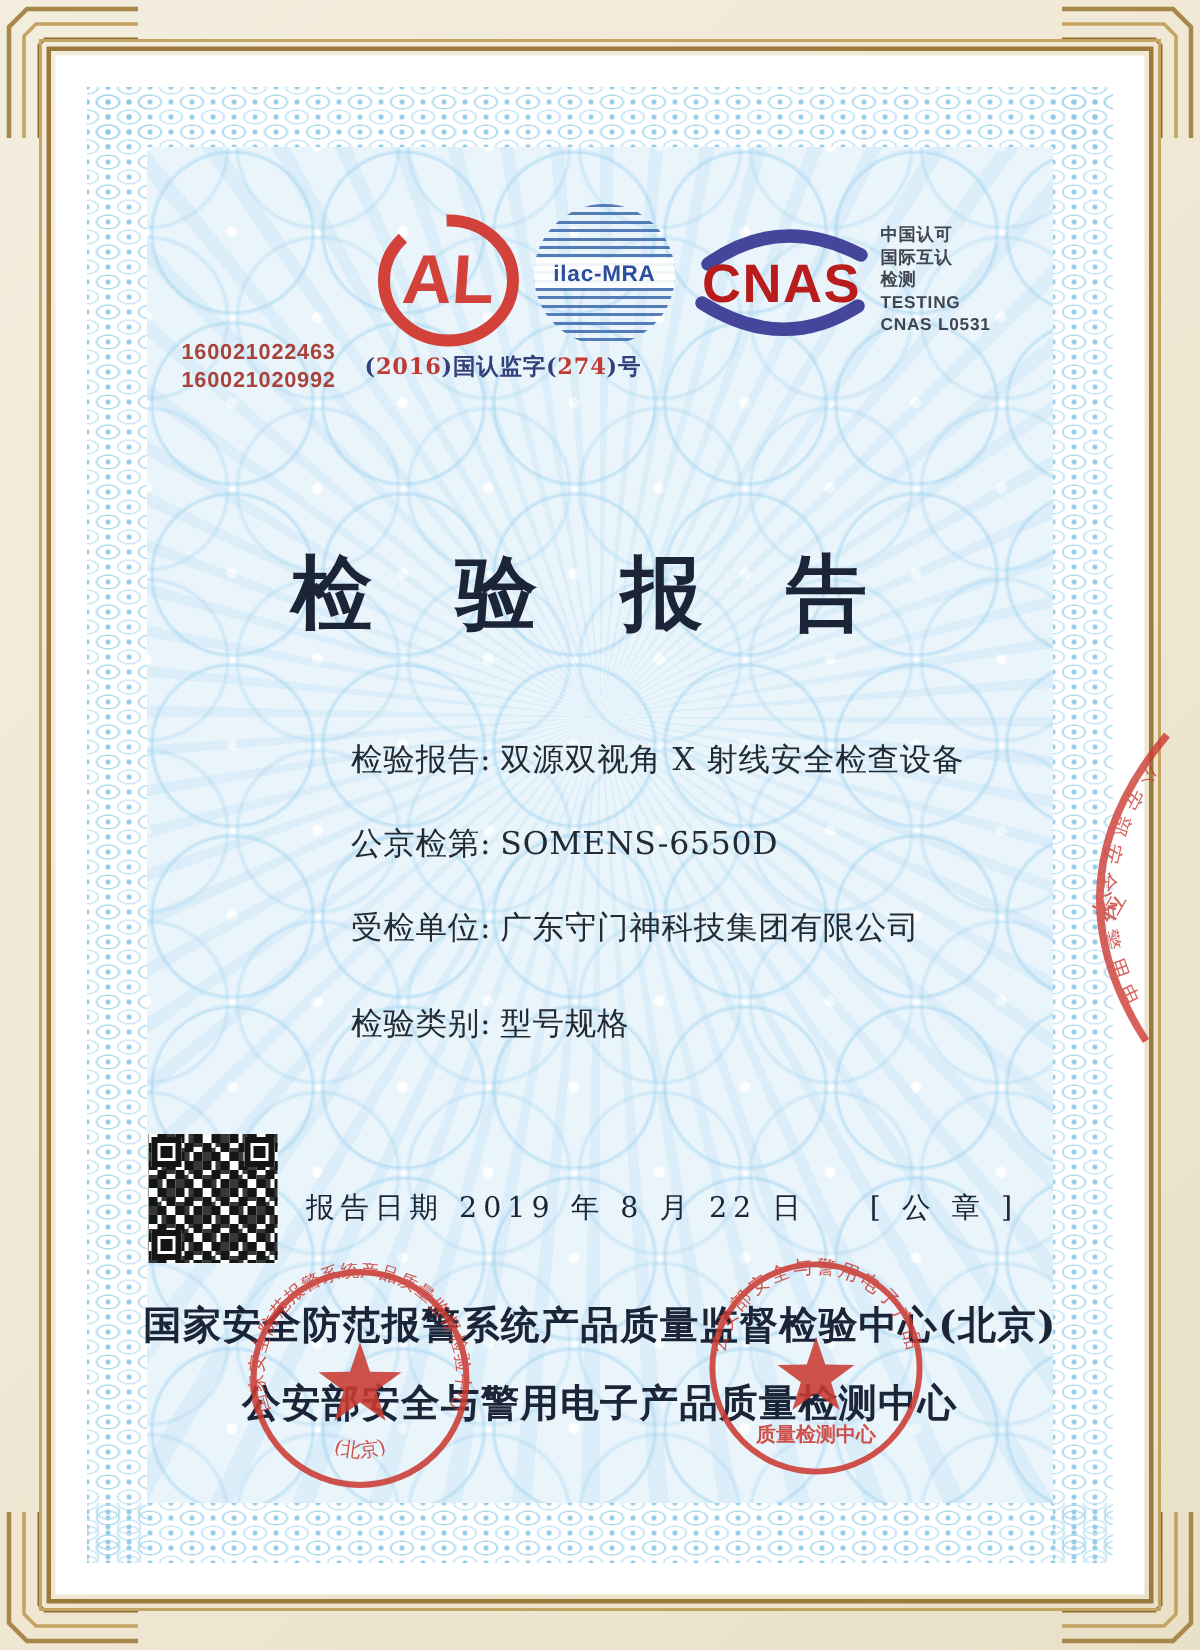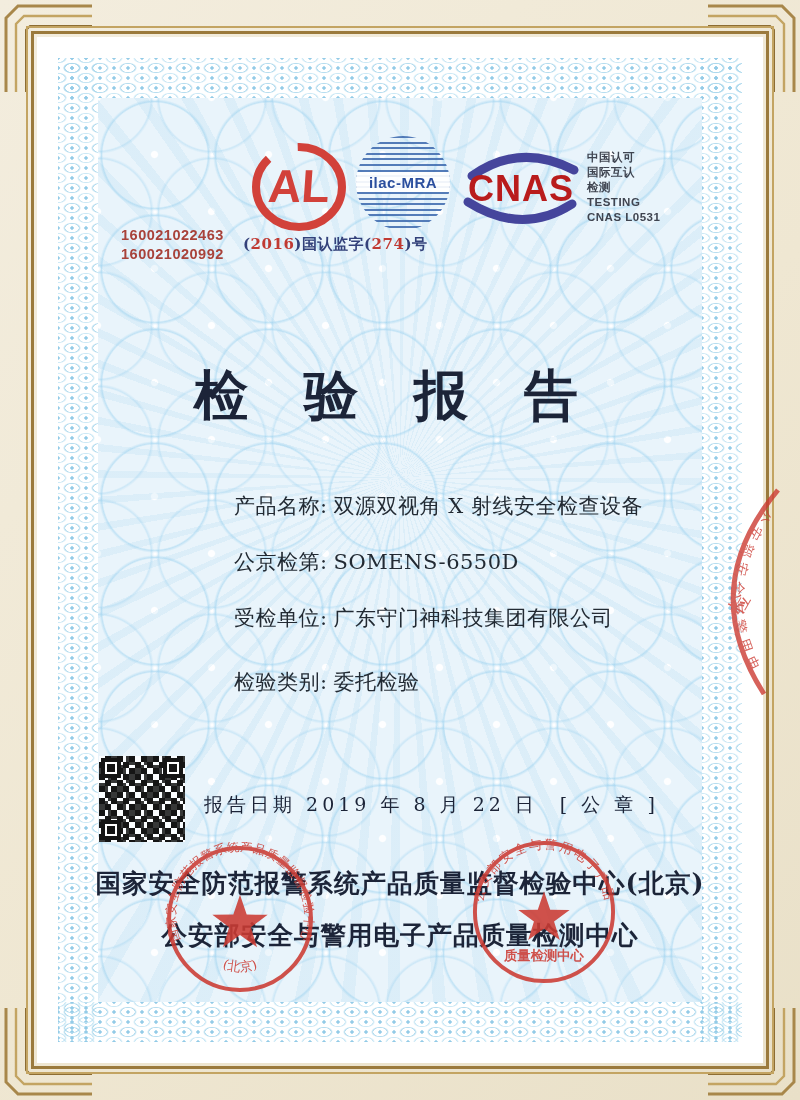--- a/index.html
+++ b/index.html
@@ -70,21 +70,21 @@
   .f0{top:492px}.f1{top:548px}.f2{top:604px}.f3{top:668px}
   .field .lab{margin-right:6px}
   
   .qr{position:absolute;left:99px;top:756px;width:86px;height:86px;background-color:#fbfdff;
     background-image:conic-gradient(#151515 25%,rgba(255,255,255,0) 0 50%,#151515 0 75%,rgba(255,255,255,0) 0),
                      conic-gradient(rgba(21,21,21,.85) 25%,rgba(255,255,255,0) 0 50%,rgba(21,21,21,.85) 0 75%,rgba(255,255,255,0) 0);
     background-size:12px 12px,18px 18px;}
   .qf{position:absolute;width:20px;height:20px;border:4px solid #151515;background:#fff;box-sizing:border-box}
   .qf::after{content:"";position:absolute;inset:2px;background:#151515}
   .qf1{left:2px;top:2px}.qf2{right:2px;top:2px}.qf3{left:2px;bottom:2px}
-  .date-line{position:absolute;left:204px;top:792px;display:flex;gap:22px;color:#1c2438;
+  .date-line{position:absolute;left:204px;top:792px;display:flex;gap:42px;color:#1c2438;
     font-size:19px;letter-spacing:4px;white-space:nowrap}
   
   .issuer{position:absolute;left:0;right:0;text-align:center;color:#1c2438;
     font-size:25.5px;font-weight:600;letter-spacing:1px;white-space:nowrap}
   .i1{top:866px}.i2{top:918px}
   
   .stamp{position:absolute;opacity:.88;z-index:5}
   .stampL{left:164px;top:842px;width:152px;height:152px}
   .stampR{left:470px;top:838px;width:148px;height:148px}
   .stampE{left:682px;top:476px;width:118px;height:232px;opacity:.8}
@@ -171,30 +171,30 @@
   </div>
 
   <div class="approval">
     <span class="navy">(</span><span class="red">2016</span><span class="navy">)国认监字(</span><span class="red">274</span><span class="navy">)号</span>
   </div>
 
 
   <div class="title">检验报告</div>
 
   <div class="field f0">
-    <span class="lab">产品名称:</span><span>双源双视角 X 射线安全检查设备</span>
+    <span class="lab">检验报告:</span><span>双源双视角 X 射线安全检查设备</span>
   </div>
   <div class="field f1">
     <span class="lab">公京检第:</span><span>SOMENS-6550D</span>
   </div>
   <div class="field f2">
     <span class="lab">受检单位:</span><span>广东守门神科技集团有限公司</span>
   </div>
   <div class="field f3">
-    <span class="lab">检验类别:</span><span>委托检验</span>
+    <span class="lab">检验类别:</span><span>型号规格</span>
   </div>
 
   <div class="qr">
     <div class="qf qf1"></div>
     <div class="qf qf2"></div>
     <div class="qf qf3"></div>
   </div>
 
   <div class="date-line">
     <span>报告日期  2019 年 8 月 22 日</span>

